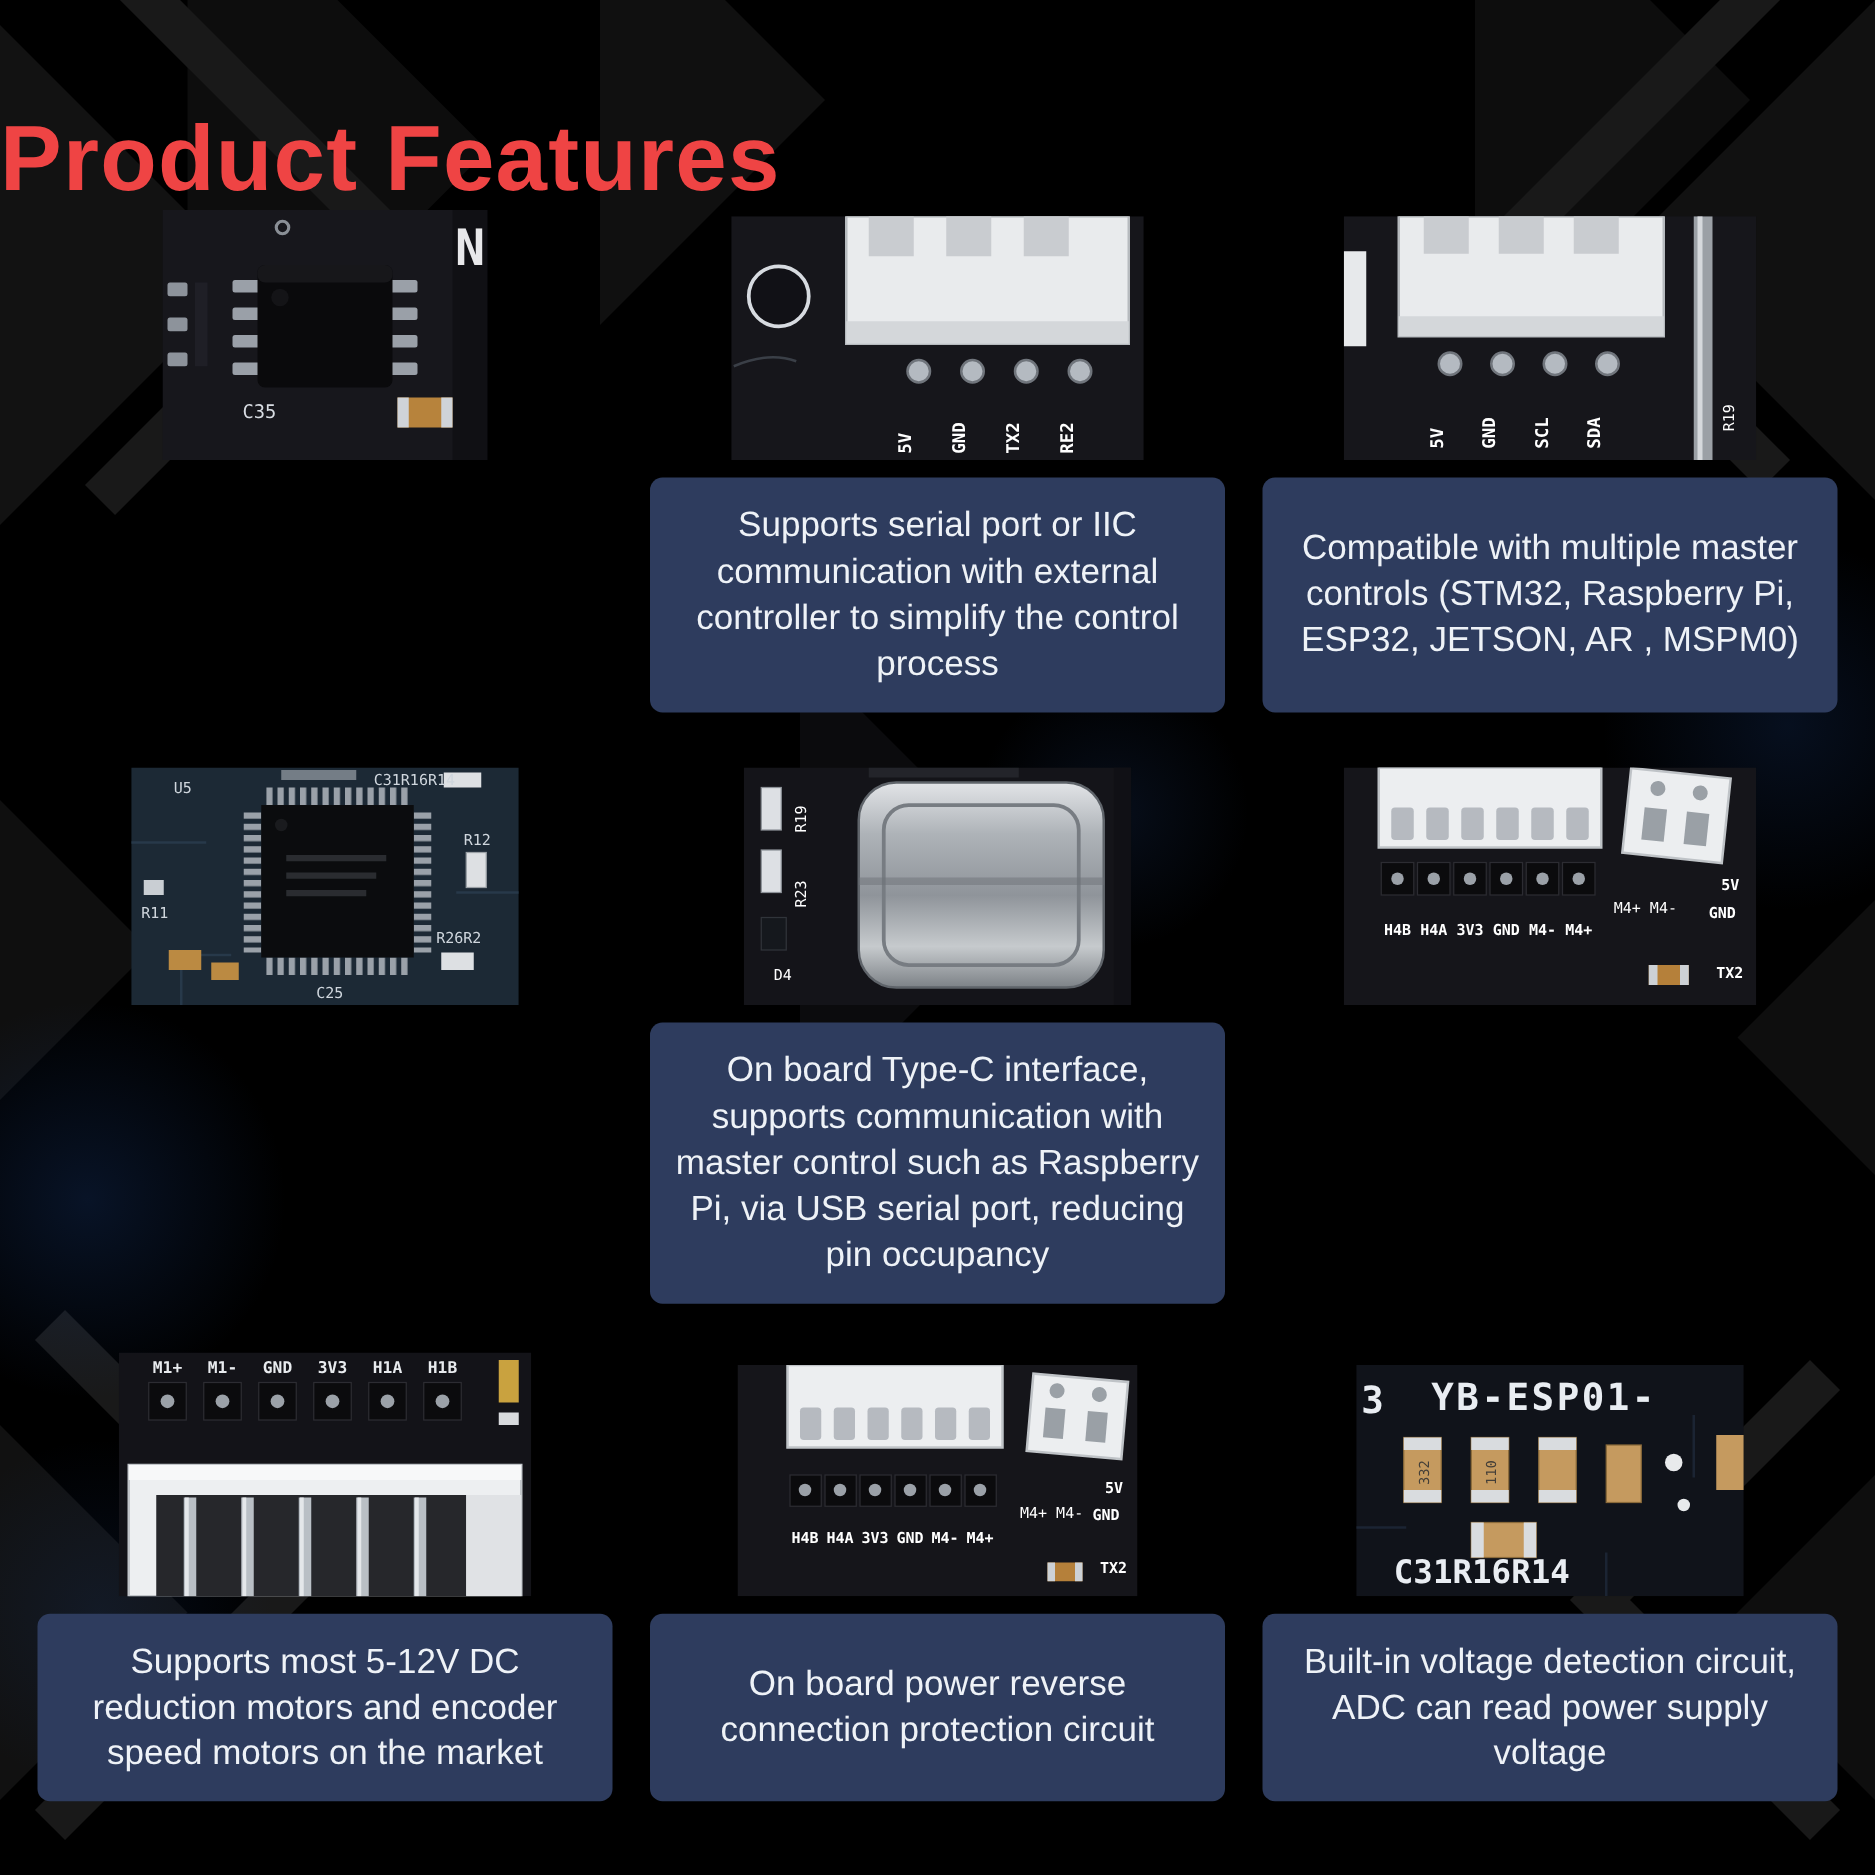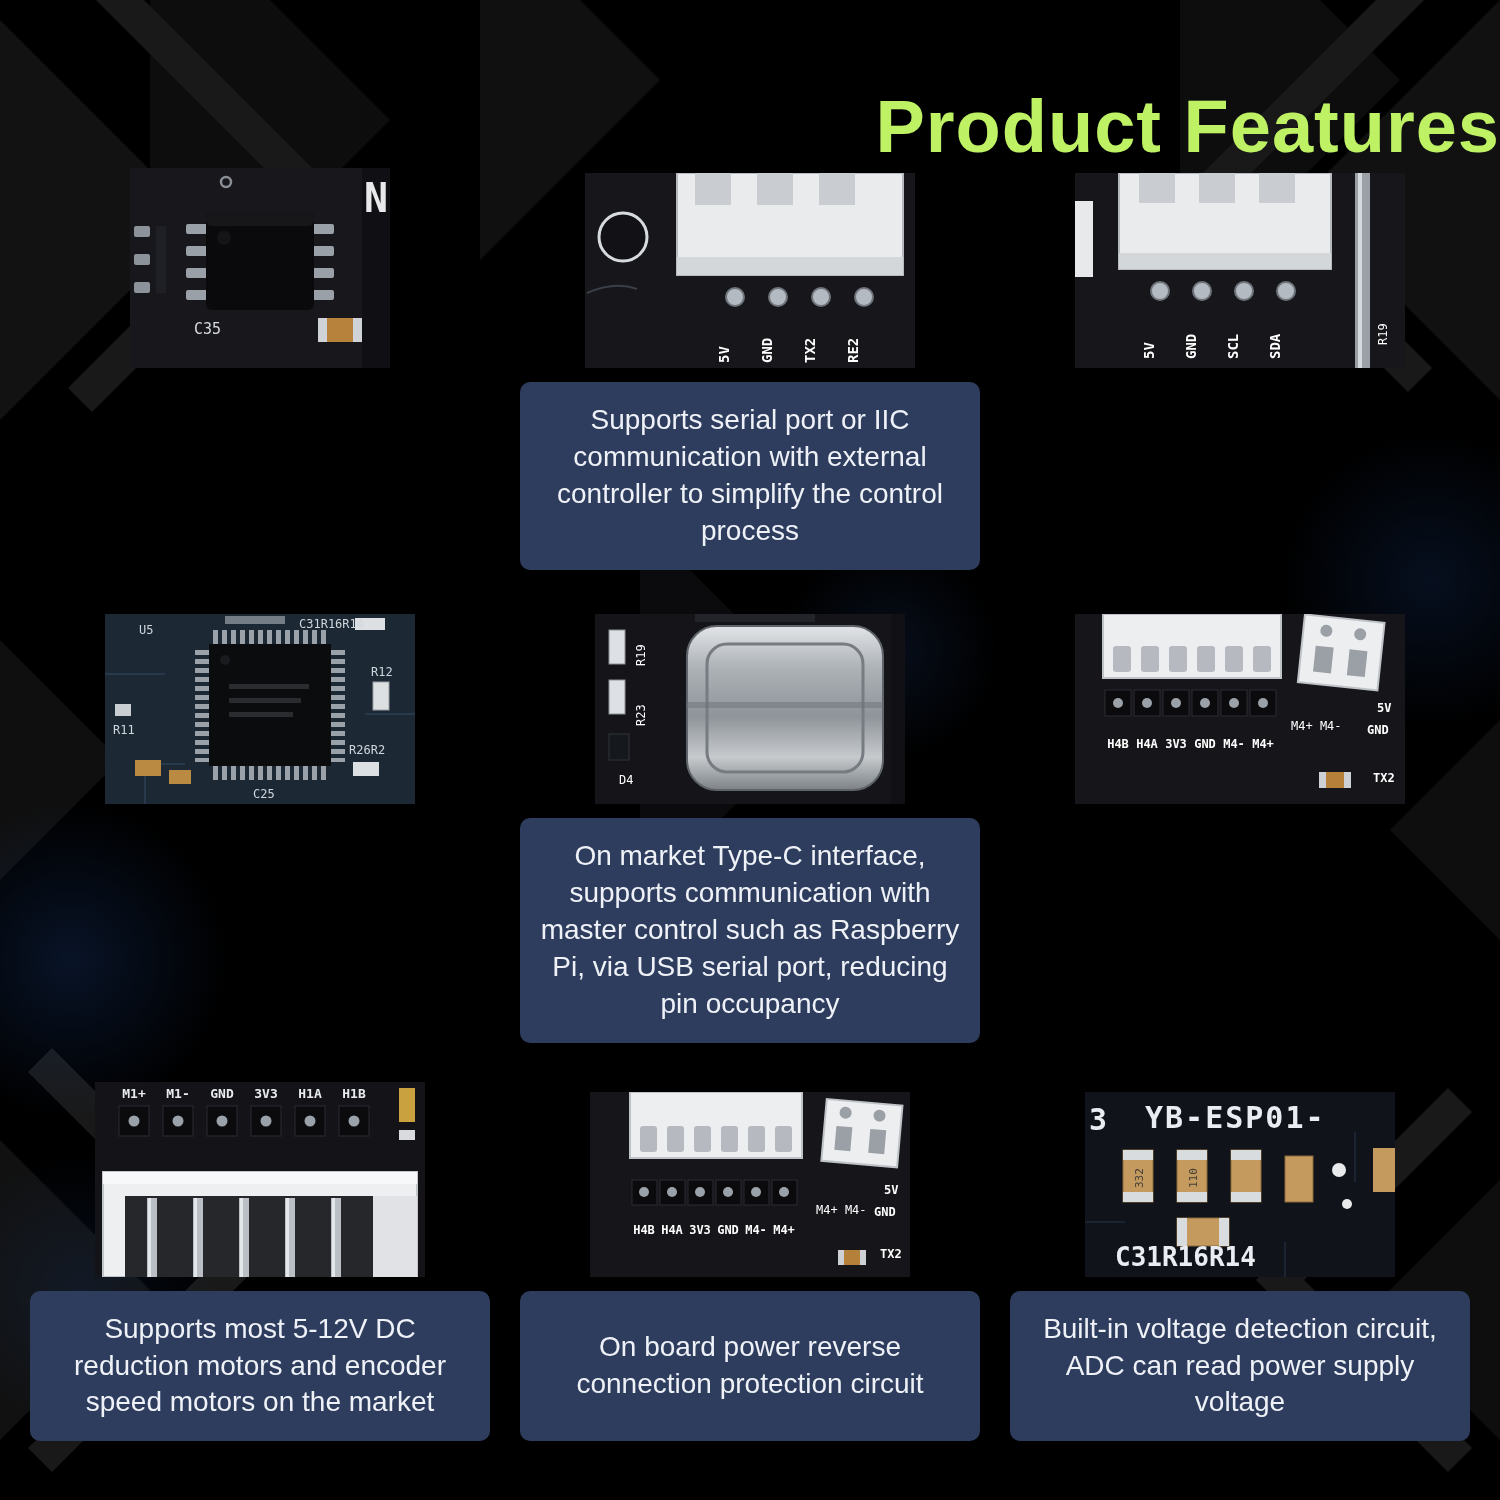--- a/index.html
+++ b/index.html
@@ -4,21 +4,21 @@
 <style>
   html,body{margin:0;padding:0;background:#000;}
   .page{position:relative;width:1500px;height:1500px;background:#000;overflow:hidden;
         font-family:"Liberation Sans",sans-serif;}
   .bg-svg{position:absolute;left:0;top:0;}
   .glow{position:absolute;border-radius:50%;pointer-events:none;}
   #g1{left:-90px;top:800px;width:320px;height:320px;background:radial-gradient(circle,rgba(30,70,140,.28),rgba(0,0,0,0) 70%);}
   #g2{right:-80px;top:430px;width:300px;height:300px;background:radial-gradient(circle,rgba(30,70,140,.22),rgba(0,0,0,0) 70%);}
   #g3{left:780px;top:540px;width:220px;height:220px;background:radial-gradient(circle,rgba(40,80,150,.18),rgba(0,0,0,0) 70%);}
   #g4{left:-60px;top:1150px;width:280px;height:280px;background:radial-gradient(circle,rgba(25,60,120,.2),rgba(0,0,0,0) 70%);}
-  .title{position:absolute;top:34px;left:0;width:1500px;text-align:right;color:#bef264;
+  .title{position:absolute;top:34px;left:0;width:1500px;text-align:left;color:#ef4444;
          font-size:74px;font-weight:bold;letter-spacing:1px;}
   .grid{position:absolute;top:168px;left:30px;width:1440px;display:grid;
         grid-template-columns:1fr 1fr 1fr;column-gap:30px;row-gap:34px;}
   .cell{display:flex;flex-direction:column;align-items:center;}
   .photo{height:200px;display:flex;align-items:flex-end;justify-content:center;margin-bottom:14px;}
   .photo svg{display:block;}
   .photo text{font-family:"DejaVu Sans Mono","Liberation Mono",monospace;}
   .panel{background:#2e3c5e;border-radius:10px;padding:20px 16px;width:100%;box-sizing:border-box;
          flex:1;display:flex;align-items:center;justify-content:center;min-height:150px;}
   .ptext{margin:0;color:#eef2f7;font-size:28px;line-height:1.32;text-align:center;}
@@ -153,20 +153,23 @@
             <text transform="rotate(-90 163 186)" x="163" y="186">SCL</text>
             <text transform="rotate(-90 205 186)" x="205" y="186">SDA</text>
           </g>
           <g>
             <rect x="280" y="0" width="15" height="195" fill="#9ba0a6"></rect>
             <rect x="283" y="0" width="4" height="195" fill="#d6d9dd"></rect>
           </g>
           <text transform="rotate(-90 312 172)" x="312" y="172" font-size="12" fill="#ffffff">R19</text>
         </svg>
       </div>
+      <div class="panel">
+        <p class="ptext">Compatible with multiple master controls (STM32, Raspberry Pi, ESP32, JETSON, AR , MSPM0)</p>
+      </div>
     </div>
 
     <div class="cell">
       <div class="photo">
         <svg viewBox="0 0 310 190" width="310" height="190">
           <defs>
             <pattern id="qfpv" width="9" height="14" patternUnits="userSpaceOnUse">
                 <rect width="5" height="14" fill="#9aa1a9"></rect>
               </pattern>
             <pattern id="qfph" width="14" height="9" patternUnits="userSpaceOnUse">
@@ -233,21 +236,21 @@
             <text x="24" y="170">D4</text>
           </g>
           <g>
             <rect x="92" y="12" width="196" height="164" rx="30" fill="url(#tcgrad)" stroke="#5f646a" stroke-width="2"></rect>
             <rect x="112" y="30" width="156" height="128" rx="20" fill="none" stroke="#777c82" stroke-width="3"></rect>
             <rect x="92" y="88" width="196" height="6" fill="#6d7278" opacity="0.5"></rect>
           </g>
         </svg>
       </div>
       <div class="panel">
-        <p class="ptext">On market Type-C interface, supports communication with master control such as Raspberry Pi, via USB serial port, reducing pin occupancy</p>
+        <p class="ptext">On board Type-C interface, supports communication with master control such as Raspberry Pi, via USB serial port, reducing pin occupancy</p>
       </div>
     </div>
 
     <div class="cell">
       <div class="photo">
         <svg viewBox="0 0 330 190" width="330" height="190">
           <rect width="330" height="190" fill="#15151a"></rect>
           <g>
             <rect x="28" y="0" width="178" height="64" fill="#eceef0" stroke="#bfc3c7" stroke-width="2"></rect>
             <rect x="38" y="32" width="18" height="26" rx="3" fill="#b6bac0"></rect>

